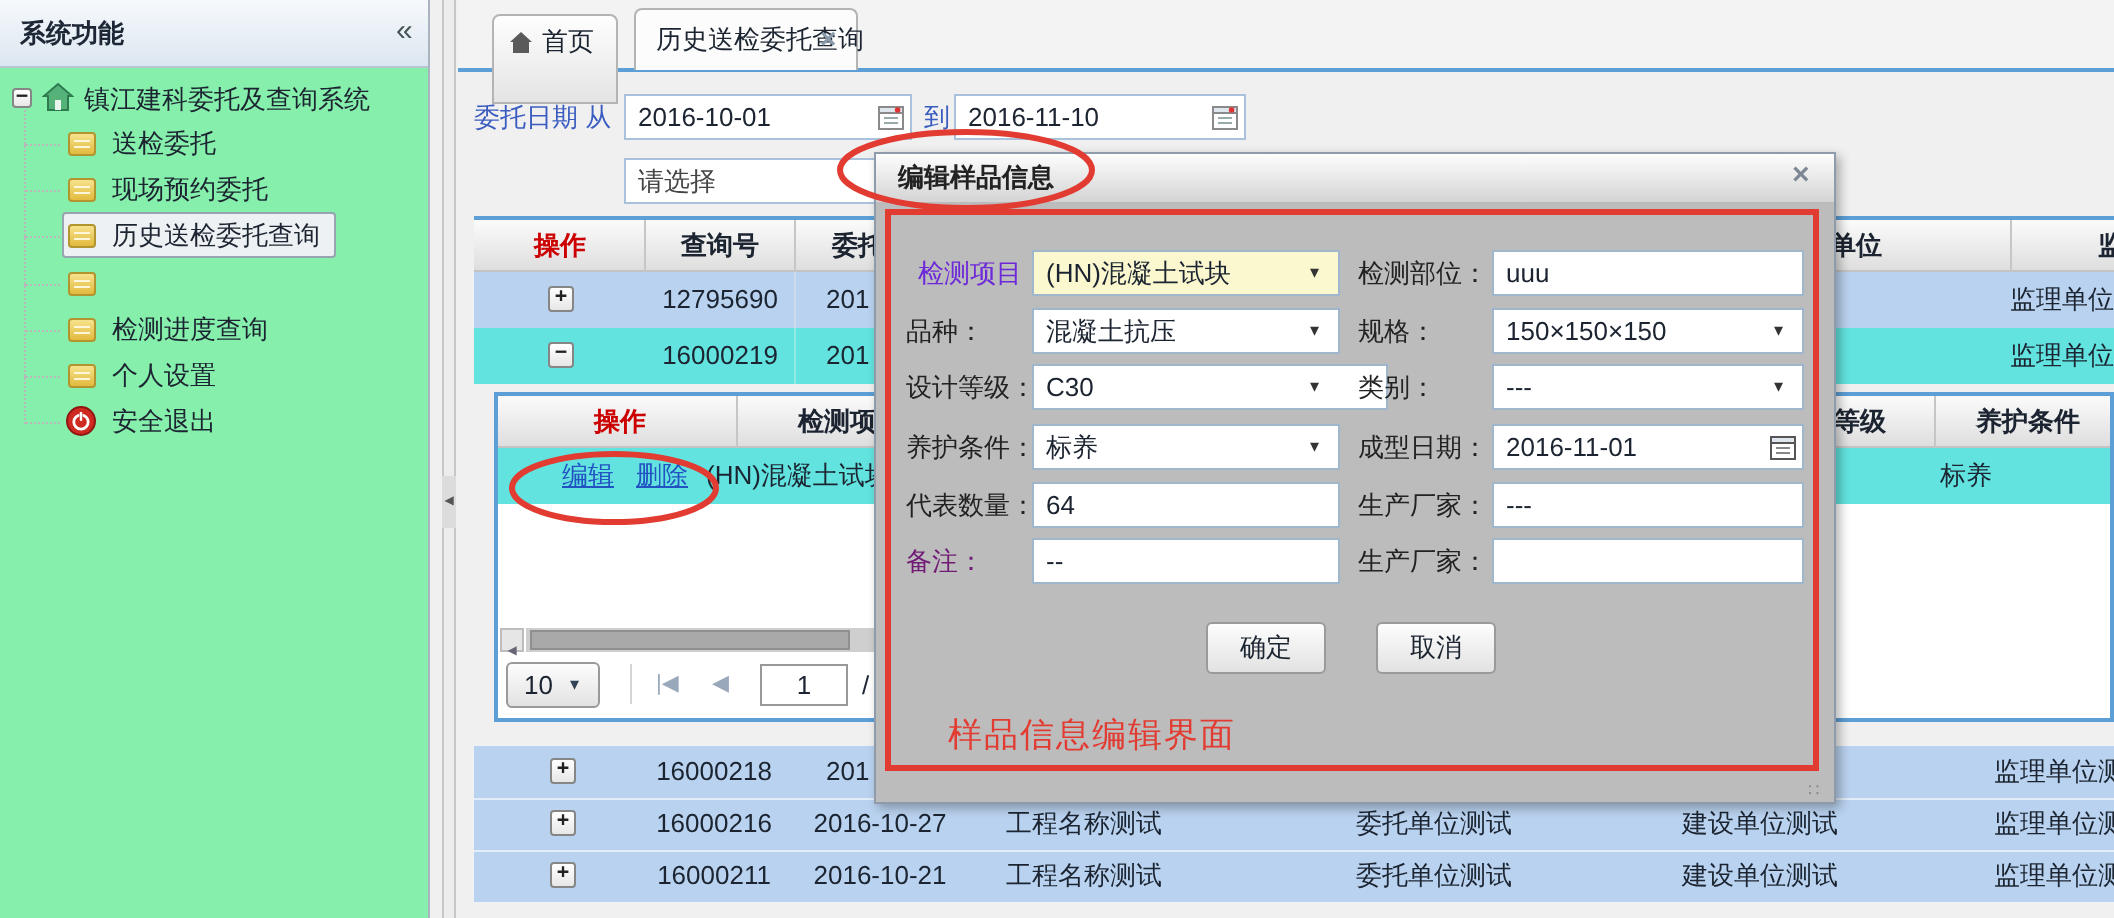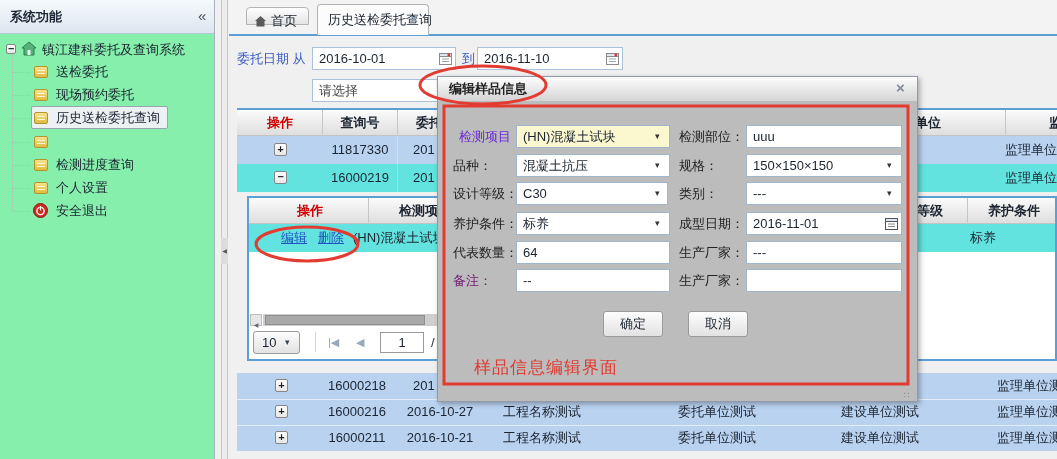--- a/index.html
+++ b/index.html
@@ -85,21 +85,21 @@
 
   <div style="position:absolute;left:215px;top:0;width:14px;height:459px;background:#f0f0f0">
     <div style="position:absolute;left:6px;top:0;width:7px;height:459px;background:#ececec;border-left:1px solid #c7c7c7;border-right:1px solid #c7c7c7;box-sizing:border-box"></div>
     <div style="position:absolute;left:6px;top:238px;width:7px;height:26px;background:#dcdcdc;text-align:center">
       <span style="font-size:6px;line-height:26px;color:#555">◀</span>
     </div>
   </div>
 
   <div style="position:absolute;left:229px;top:0;width:828px;height:34px;background:#f3f3f3"></div>
   <div style="position:absolute;left:229px;top:34px;width:828px;height:2px;background:#5b9fd6"></div>
-  <div style="position:absolute;left:246px;top:7px;width:63px;height:18px;background:linear-gradient(#fefefe,#e4e4e4);border:1px solid #b4b4b4;border-radius:4px 4px 0 0;box-sizing:border-box">
+  <div style="position:absolute;left:246px;top:7px;width:63px;height:45px;background:linear-gradient(#fefefe,#e4e4e4);border:1px solid #b4b4b4;border-radius:4px 4px 0 0;box-sizing:border-box">
     <span class="calicon" style="left:7px;top:7px;width:13px;height:13px">
       <svg width="13" height="13" viewBox="0 0 13 13">
           <path d="M6.5 1 L12 6 L10.5 6 L10.5 11.5 L2.5 11.5 L2.5 6 L1 6 Z" fill="#5a5a5a"></path>
         </svg>
     </span>
     <span class="t" style="left:24px;top:0;line-height:26px">首页</span>
   </div>
   <div style="position:absolute;left:317px;top:4px;width:112px;height:31px;background:#fcfcfc;border:1px solid #b4b4b4;border-bottom:none;border-radius:4px 4px 0 0;box-sizing:border-box;z-index:2">
     <span class="t" style="left:10px;top:0;line-height:29px">历史送检委托查询</span>
     <span class="t" style="left:92px;top:0;line-height:28px;font-size:14px;color:#8a9bac;font-weight:bold">×</span>
@@ -143,21 +143,21 @@
   <span class="t b red c" style="left:280px;top:110px;line-height:26px">操作</span>
   <span class="t b c" style="left:360px;top:110px;line-height:26px">查询号</span>
   <span class="t b c" style="left:442px;top:110px;line-height:26px">委托日期</span>
   <span class="t b c" style="left:915px;top:110px;line-height:26px">建设单位</span>
   <span class="t b c" style="left:1075px;top:110px;line-height:26px">监理单位</span>
 
   <div class="row" style="left:237px;top:136px;width:820px;height:28px;background:#b9d2ef">
     <div class="vlineL" style="left:160px;top:0;height:28px"></div>
   </div>
   <span class="expander" style="left:274px;top:143px">+</span>
-  <span class="t c" style="left:360px;top:136px;line-height:28px">11817330</span>
+  <span class="t c" style="left:360px;top:136px;line-height:28px">12795690</span>
   <span class="t" style="left:413px;top:136px;line-height:28px">201</span>
   <span class="t" style="left:1005px;top:136px;line-height:28px">监理单位测</span>
 
   <div class="row" style="left:237px;top:164px;width:820px;height:28px;background:#62e3df">
     <div class="vlineL" style="left:160px;top:0;height:28px;background:#8fe9e4"></div>
   </div>
   <span class="expander" style="left:274px;top:171px">−</span>
   <span class="t c" style="left:360px;top:164px;line-height:28px">16000219</span>
   <span class="t" style="left:413px;top:164px;line-height:28px">201</span>
   <span class="t" style="left:1005px;top:164px;line-height:28px">监理单位测</span>
@@ -242,21 +242,21 @@
       <span class="t" style="left:6px;top:0;line-height:21px">混凝土抗压</span>
       <span class="t" style="left:138px;top:0;line-height:21px;font-size:9px;color:#333">▾</span>
     </div>
     <span class="t" style="left:241px;top:77px;line-height:23px;color:#222">规格：</span>
     <div class="box" style="left:308px;top:77px;width:156px;height:23px;border-color:#9fb6cc">
       <span class="t" style="left:6px;top:0;line-height:21px">150×150×150</span>
       <span class="t" style="left:140px;top:0;line-height:21px;font-size:9px;color:#333">▾</span>
     </div>
 
     <span class="t" style="left:15px;top:105px;line-height:23px;color:#222">设计等级：</span>
-    <div class="box" style="left:78px;top:105px;width:152px;height:23px;border-color:#9fb6cc">
+    <div class="box" style="left:78px;top:105px;width:178px;height:23px;border-color:#9fb6cc">
       <span class="t" style="left:6px;top:0;line-height:21px">C30</span>
       <span class="t" style="left:138px;top:0;line-height:21px;font-size:9px;color:#333">▾</span>
     </div>
     <span class="t" style="left:241px;top:105px;line-height:23px;color:#222">类别：</span>
     <div class="box" style="left:308px;top:105px;width:156px;height:23px;border-color:#9fb6cc">
       <span class="t" style="left:6px;top:0;line-height:21px">---</span>
       <span class="t" style="left:140px;top:0;line-height:21px;font-size:9px;color:#333">▾</span>
     </div>
 
     <span class="t" style="left:15px;top:135px;line-height:23px;color:#222">养护条件：</span>

